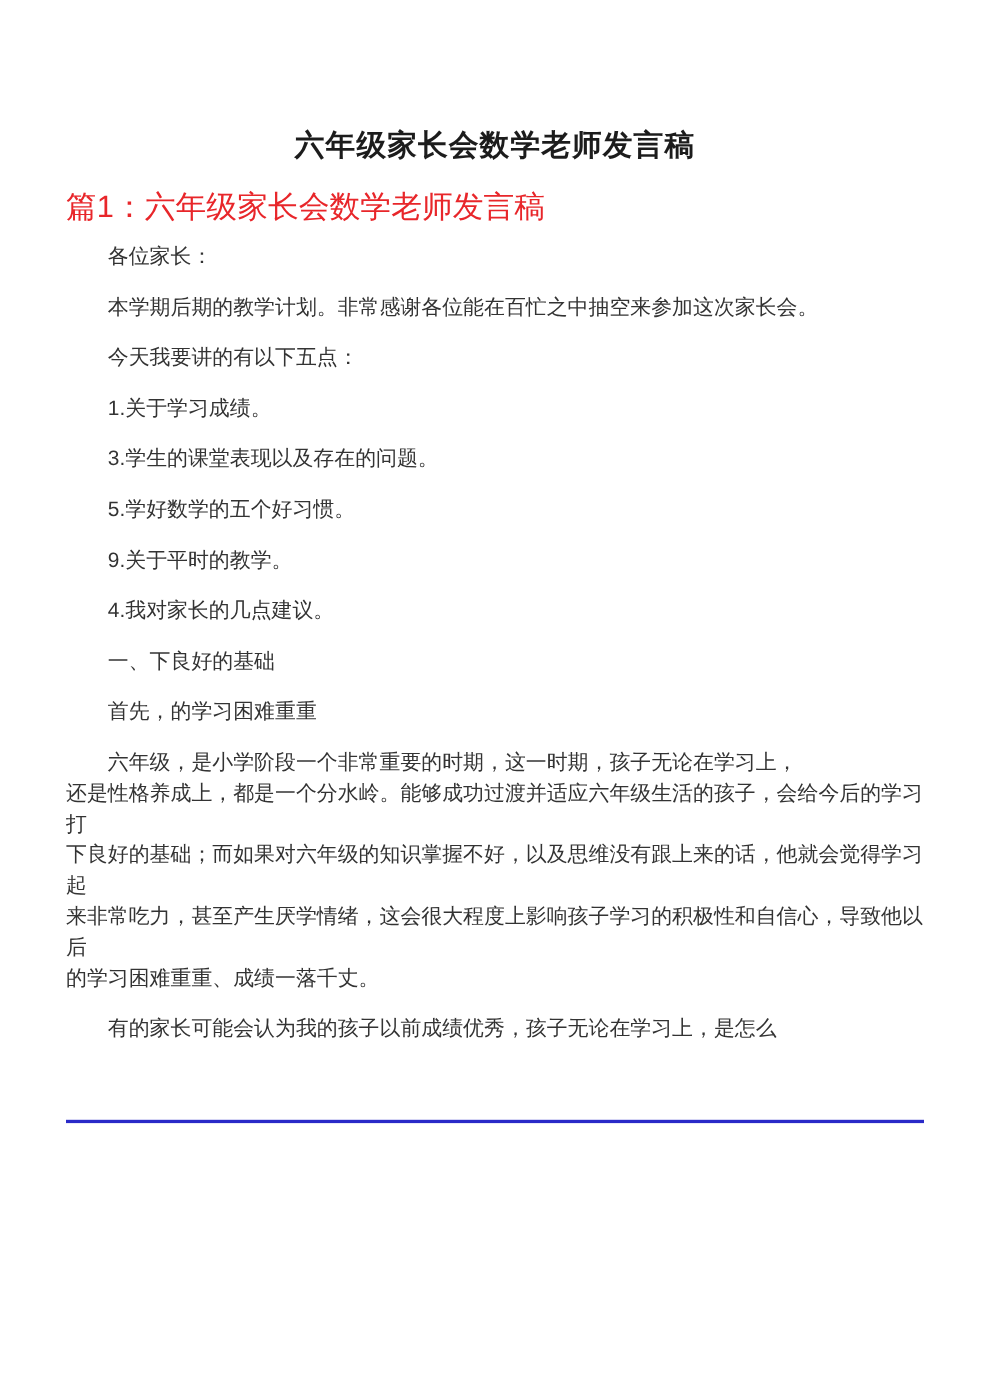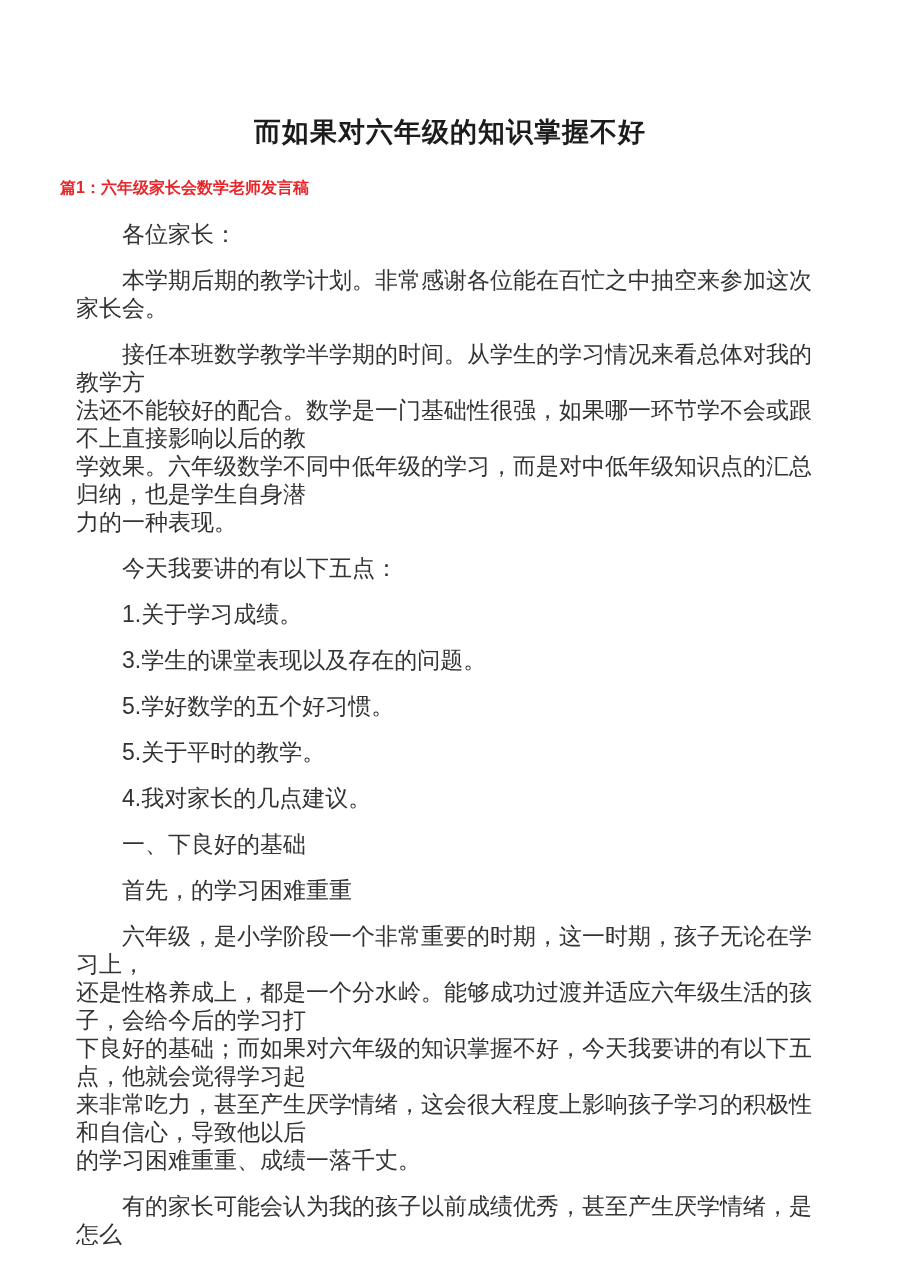--- a/index.html
+++ b/index.html
@@ -25,69 +25,65 @@
     margin:112px 0 0 0;
     font-size:27px;
     line-height:40px;
     font-weight:700;
     text-align:center;
     color:var(--title-black);
     letter-spacing:1px;
   }
   .section-heading{
     margin:22px 0 0 0;
-    font-size:16px;
+    font-size:28px;
     line-height:28px;
-    font-weight:700;
+    font-weight:400;
     color:var(--heading-red);
   }
   .body-text p{
-    margin:18px 16px;
-    font-size:23px;
+    margin:18px 0;
+    font-size:19px;
     line-height:28px;
     color:var(--body-gray);
     text-indent:2em;
     white-space:pre-wrap;
     word-break:break-all;
   }
   .divider{
     border:none;
     height:3px;
     width:100%;
     margin:68px 0 0 0;
     background:var(--divider-blue);
   }
 </style>
 </head>
 <body>
 
 <div class="page">
 
-  <h1 class="doc-title">而如果对六年级的知识掌握不好</h1>
+  <h1 class="doc-title">六年级家长会数学老师发言稿</h1>
 
   <h2 class="section-heading">篇1：六年级家长会数学老师发言稿</h2>
 
   <div class="body-text">
     <p>各位家长：</p>
     <p>本学期后期的教学计划。非常感谢各位能在百忙之中抽空来参加这次家长会。</p>
-    <p>接任本班数学教学半学期的时间。从学生的学习情况来看总体对我的教学方
-法还不能较好的配合。数学是一门基础性很强，如果哪一环节学不会或跟不上直接影响以后的教
-学效果。六年级数学不同中低年级的学习，而是对中低年级知识点的汇总归纳，也是学生自身潜
-力的一种表现。</p>
     <p>今天我要讲的有以下五点：</p>
     <p>1.关于学习成绩。</p>
     <p>3.学生的课堂表现以及存在的问题。</p>
     <p>5.学好数学的五个好习惯。</p>
-    <p>5.关于平时的教学。</p>
+    <p>9.关于平时的教学。</p>
     <p>4.我对家长的几点建议。</p>
     <p>一、下良好的基础</p>
     <p>首先，的学习困难重重</p>
     <p>六年级，是小学阶段一个非常重要的时期，这一时期，孩子无论在学习上，
 还是性格养成上，都是一个分水岭。能够成功过渡并适应六年级生活的孩子，会给今后的学习打
-下良好的基础；而如果对六年级的知识掌握不好，今天我要讲的有以下五点，他就会觉得学习起
+下良好的基础；而如果对六年级的知识掌握不好，以及思维没有跟上来的话，他就会觉得学习起
 来非常吃力，甚至产生厌学情绪，这会很大程度上影响孩子学习的积极性和自信心，导致他以后
 的学习困难重重、成绩一落千丈。</p>
-    <p>有的家长可能会认为我的孩子以前成绩优秀，甚至产生厌学情绪，是怎么</p>
+    <p>有的家长可能会认为我的孩子以前成绩优秀，孩子无论在学习上，是怎么</p>
   </div>
 
   <hr class="divider">
 
 </div>
 
 </body></html>

